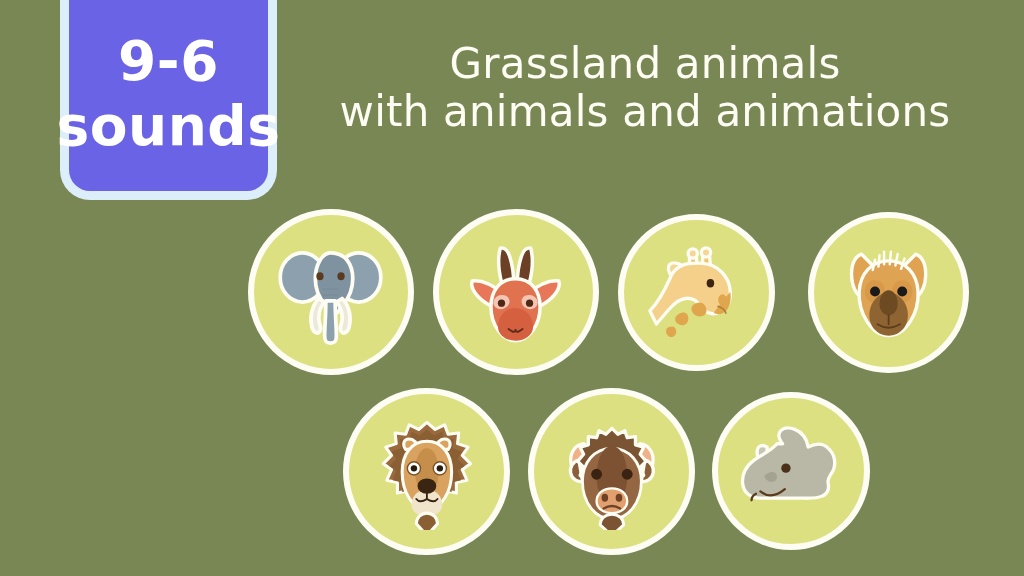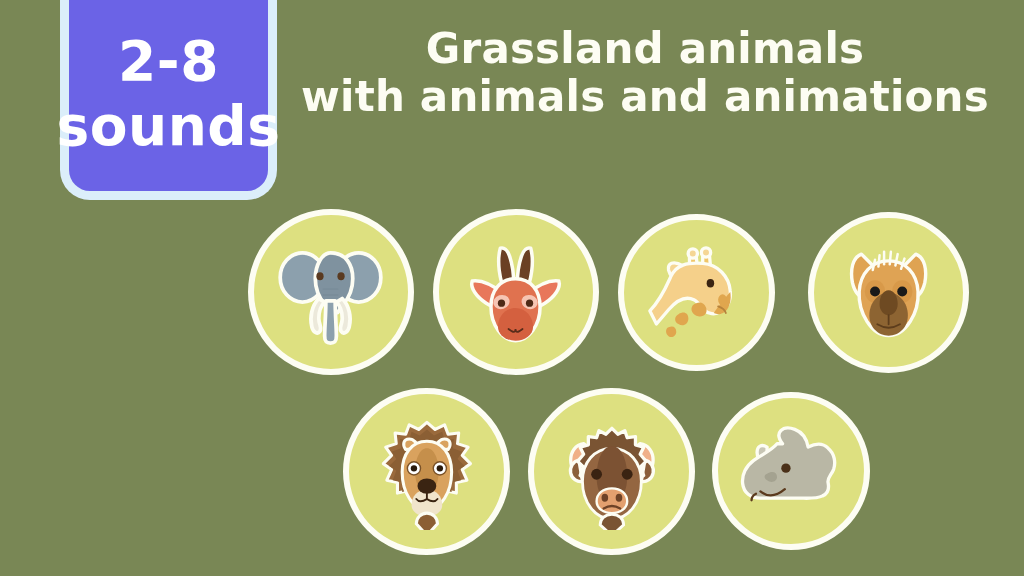--- a/index.html
+++ b/index.html
@@ -46,25 +46,25 @@
     text-align: center;
     white-space: nowrap;
   }
   .age-range { font-size: 55px; margin-bottom: 10px; }
   .age-unit  { font-size: 55px; }
 
   
   .title-block {
     position: absolute;
     left: 280px;
-    top: 25px;
+    top: 40px;
     width: 730px;
     text-align: center;
     color: #fdfdf3;
-    font-weight: 700;
+    font-weight: 400;
     line-height: 1.14;
     font-size: 42px;
     letter-spacing: 0.2px;
   }
   .title-line { display: block; white-space: nowrap; }
 
   
   .circle {
     position: absolute;
     border-radius: 50%;
@@ -77,21 +77,21 @@
     overflow: hidden;
   }
   .circle svg { display: block; }
 </style>
 </head>
 <body>
 
 <div id="stage">
 
   <div class="age-badge">
-    <div class="age-line age-range">2-8</div>
+    <div class="age-line age-range">9-6</div>
     <div class="age-line age-unit">sounds</div>
   </div>
 
   <div class="title-block">
     <span class="title-line">Grassland animals</span>
     <span class="title-line">with animals and animations</span>
   </div>
 
   <div id="animal-layer">
       <div class="circle" aria-label="Elephant" style="left: 248px; top: 209px; width: 166px; height: 166px; background: rgb(221, 224, 128); border-color: rgb(253, 253, 243);">

